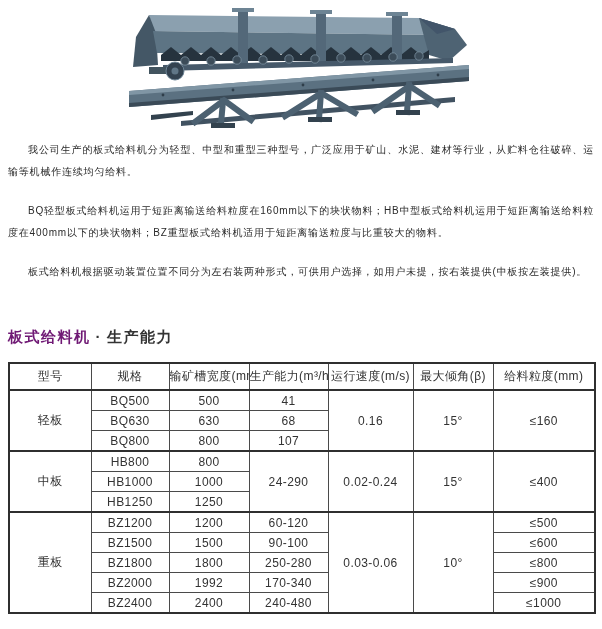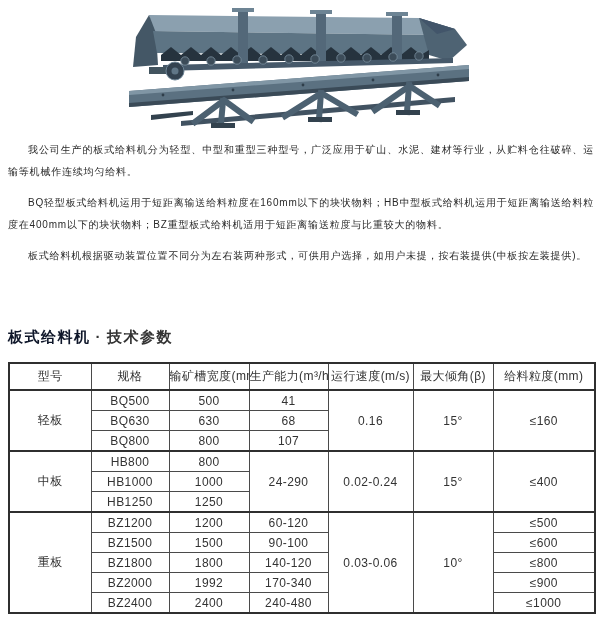--- a/index.html
+++ b/index.html
@@ -19,28 +19,28 @@
   .intro { position:absolute; left:8px; top:139px; width:586px; }
   .intro p {
     margin:0; padding:0;
     text-indent:2em;
     font-size:10px;
     line-height:22.4px;
     letter-spacing:0.8px;
     text-align:justify;
     color:#2a2a2a;
   }
-  .intro p + p { margin-top:8px; }
+  .intro p + p { margin-top:16px; }
 
   
   .section-title {
     position:absolute; left:8px; top:328px; margin:0;
     font-size:15px; font-weight:bold; letter-spacing:1.5px; color:#333333;
   }
-  .section-title .hl { color:#0f172a; }
+  .section-title .hl { color:#701a75; }
   .section-title .sep { margin:0 5px; color:#333333; }
 
   
   .spec-table {
     position:absolute; left:8px; top:362px;
     width:586px; table-layout:fixed;
     border-collapse:collapse;
     border:2px solid #2f2f2f;
   }
   .spec-table th, .spec-table td {
@@ -140,21 +140,21 @@
       </g>
     </svg>
   </div>
 
   <div class="intro">
     <p>我公司生产的板式给料机分为轻型、中型和重型三种型号，广泛应用于矿山、水泥、建材等行业，从贮料仓往破碎、运输等机械作连续均匀给料。</p>
     <p>BQ轻型板式给料机运用于短距离输送给料粒度在160mm以下的块状物料；HB中型板式给料机运用于短距离输送给料粒度在400mm以下的块状物料；BZ重型板式给料机适用于短距离输送粒度与比重较大的物料。</p>
     <p>板式给料机根据驱动装置位置不同分为左右装两种形式，可供用户选择，如用户未提，按右装提供(中板按左装提供)。</p>
   </div>
 
-  <h3 class="section-title"><span class="hl">板式给料机</span><span class="sep">·</span><span>技术参数</span></h3>
+  <h3 class="section-title"><span class="hl">板式给料机</span><span class="sep">·</span><span>生产能力</span></h3>
 
   <table class="spec-table">
     <colgroup>
       <col style="width:82px">
         <col style="width:78px">
         <col style="width:80px">
       <col style="width:79px">
         <col style="width:85px">
         <col style="width:80px">
       <col style="width:102px">
@@ -218,21 +218,21 @@
         </tr>
         <tr>
           <td>BZ1500</td>
           <td>1500</td>
           <td>90-100</td>
           <td>≤600</td>
         </tr>
         <tr>
           <td>BZ1800</td>
           <td>1800</td>
-          <td>140-120</td>
+          <td>250-280</td>
           <td>≤800</td>
         </tr>
         <tr>
           <td>BZ2000</td>
           <td>1992</td>
           <td>170-340</td>
           <td>≤900</td>
         </tr>
         <tr>
           <td>BZ2400</td>

